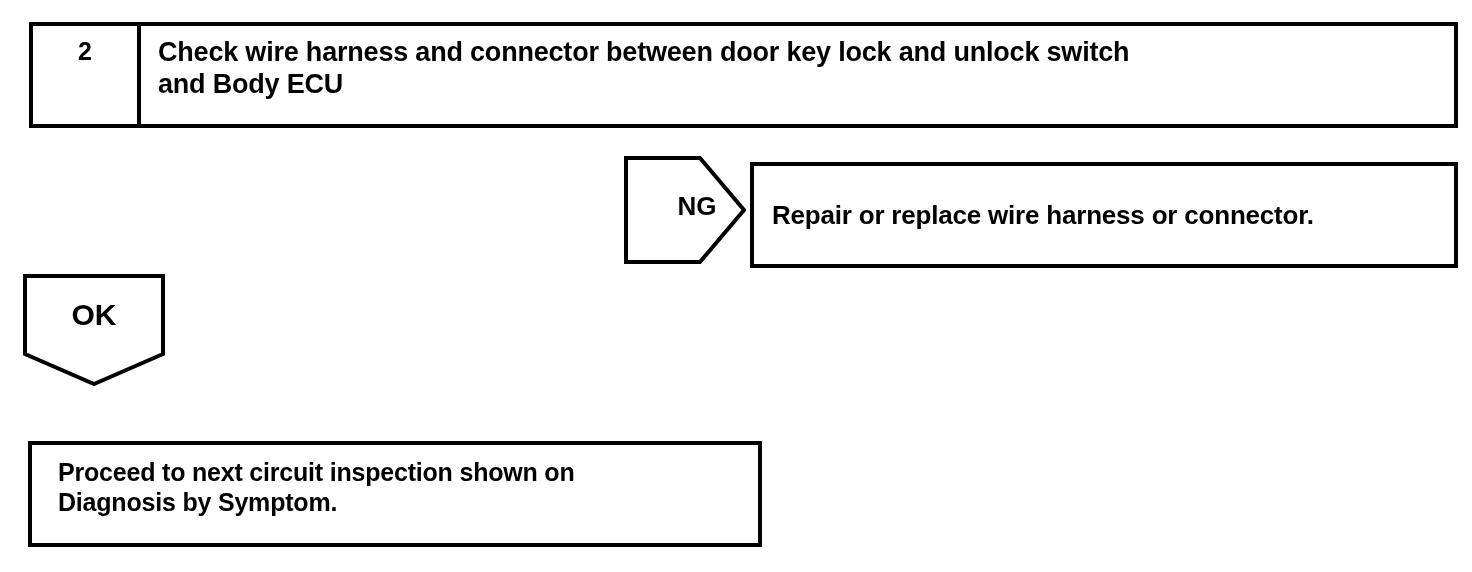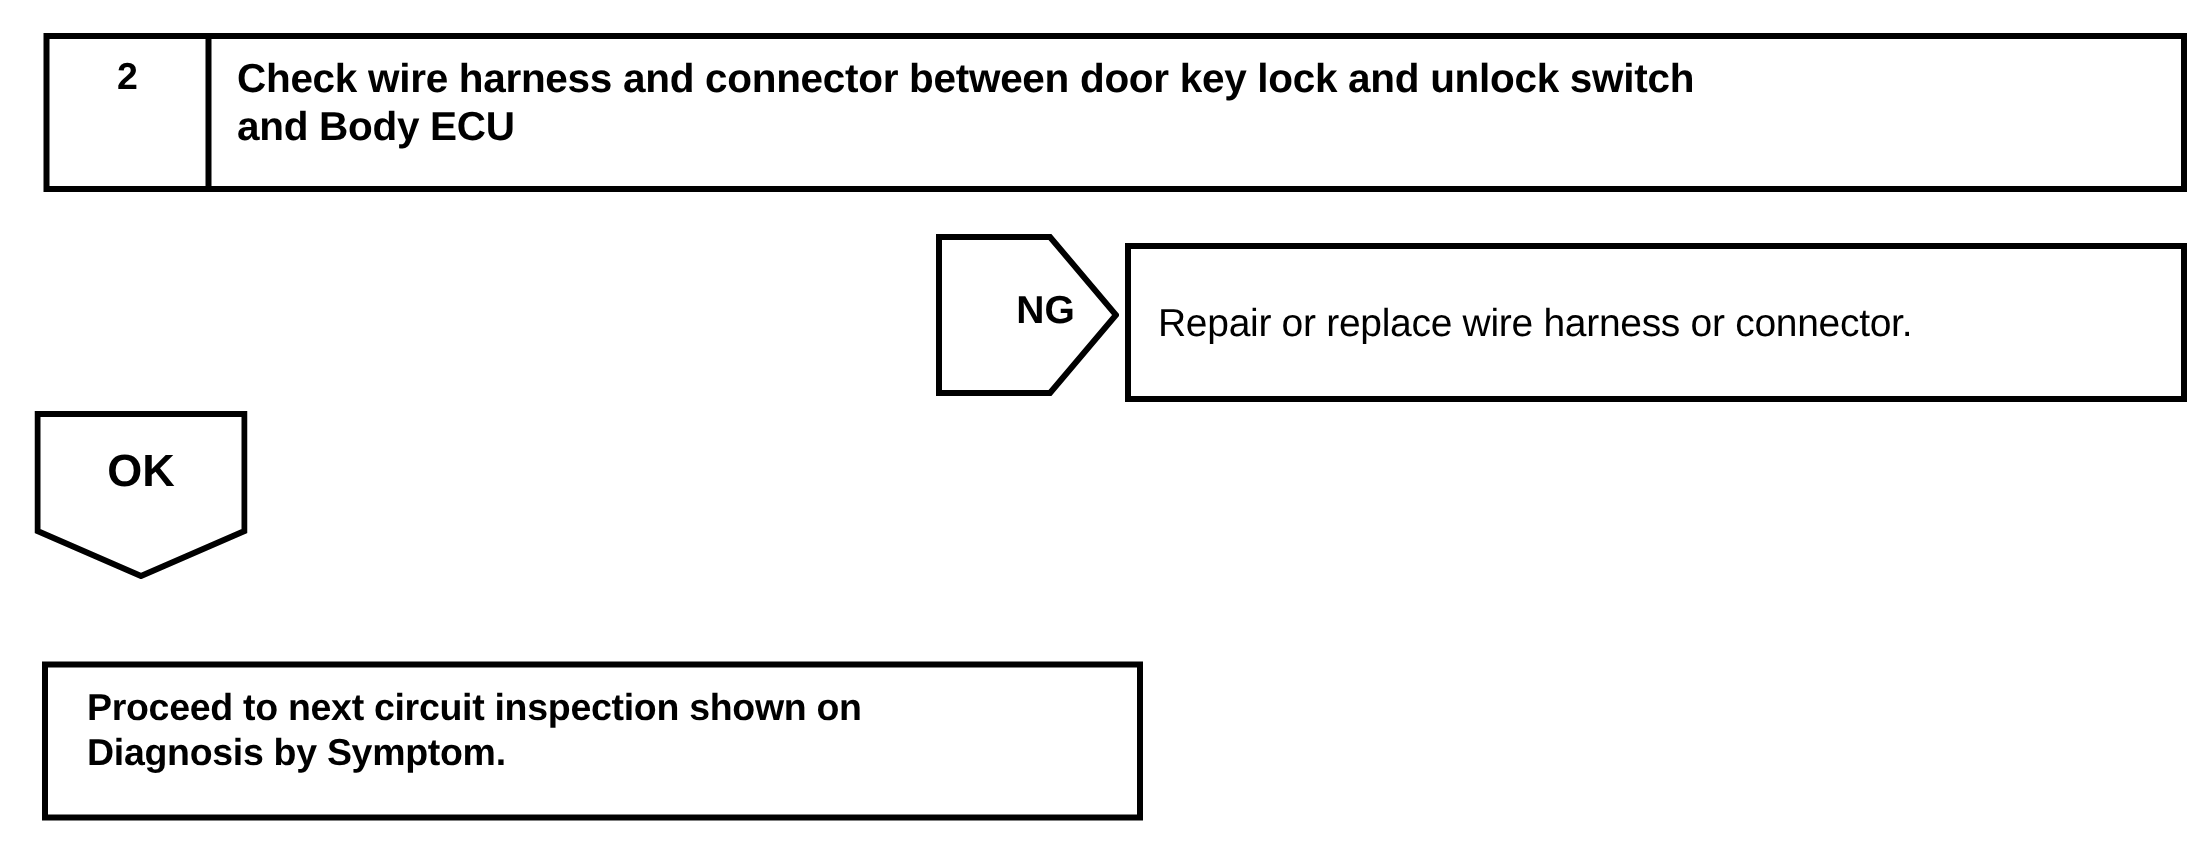--- a/index.html
+++ b/index.html
@@ -102,21 +102,21 @@
     height: 106px;
     box-sizing: border-box;
     border: 4px solid #000000;
     background: #ffffff;
     display: flex;
     align-items: center;
     padding-left: 18px;
   }
   .ng-result-text {
     font-size: 26px;
-    font-weight: normal;
+    font-weight: bold;
     letter-spacing: -0.2px;
     line-height: 1.17;
   }
 
   
   .ok-arrow {
     position: absolute;
     left: 23px;
     top: 274px;
     width: 142px;

